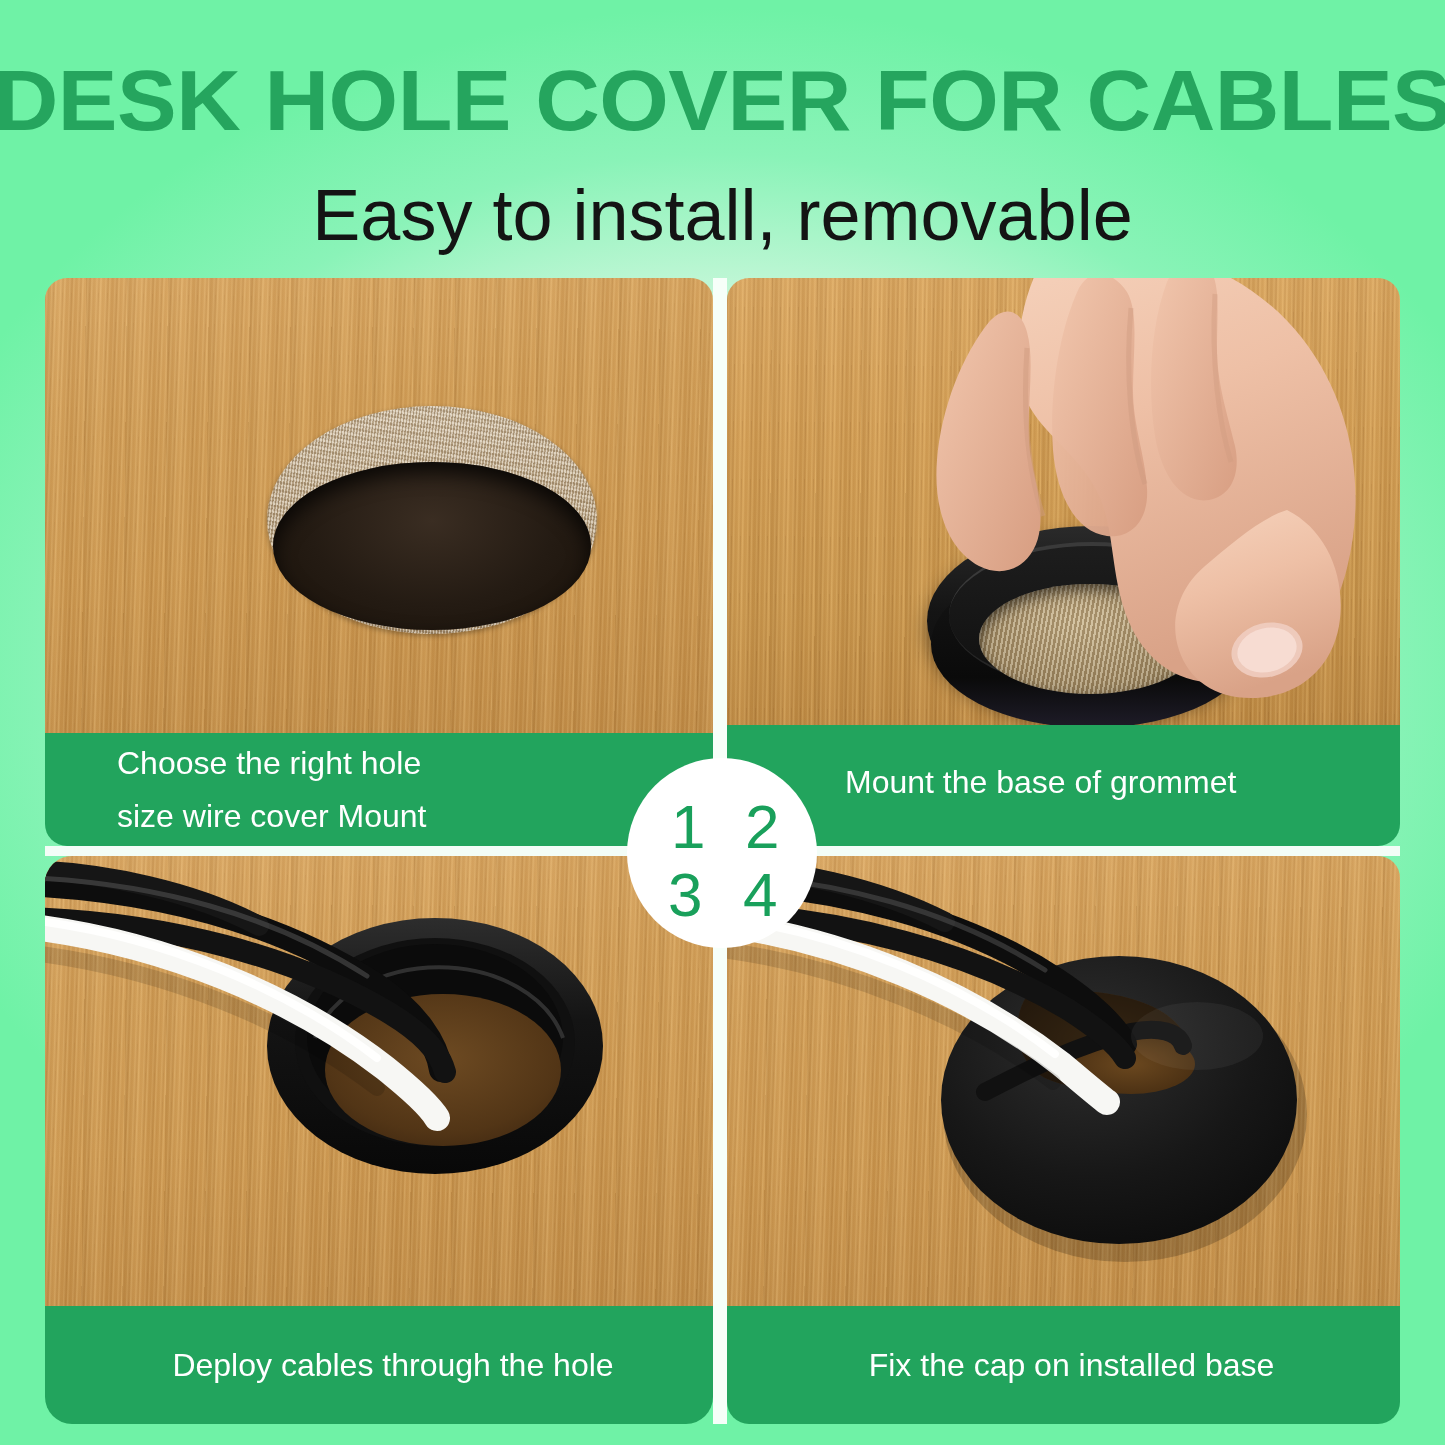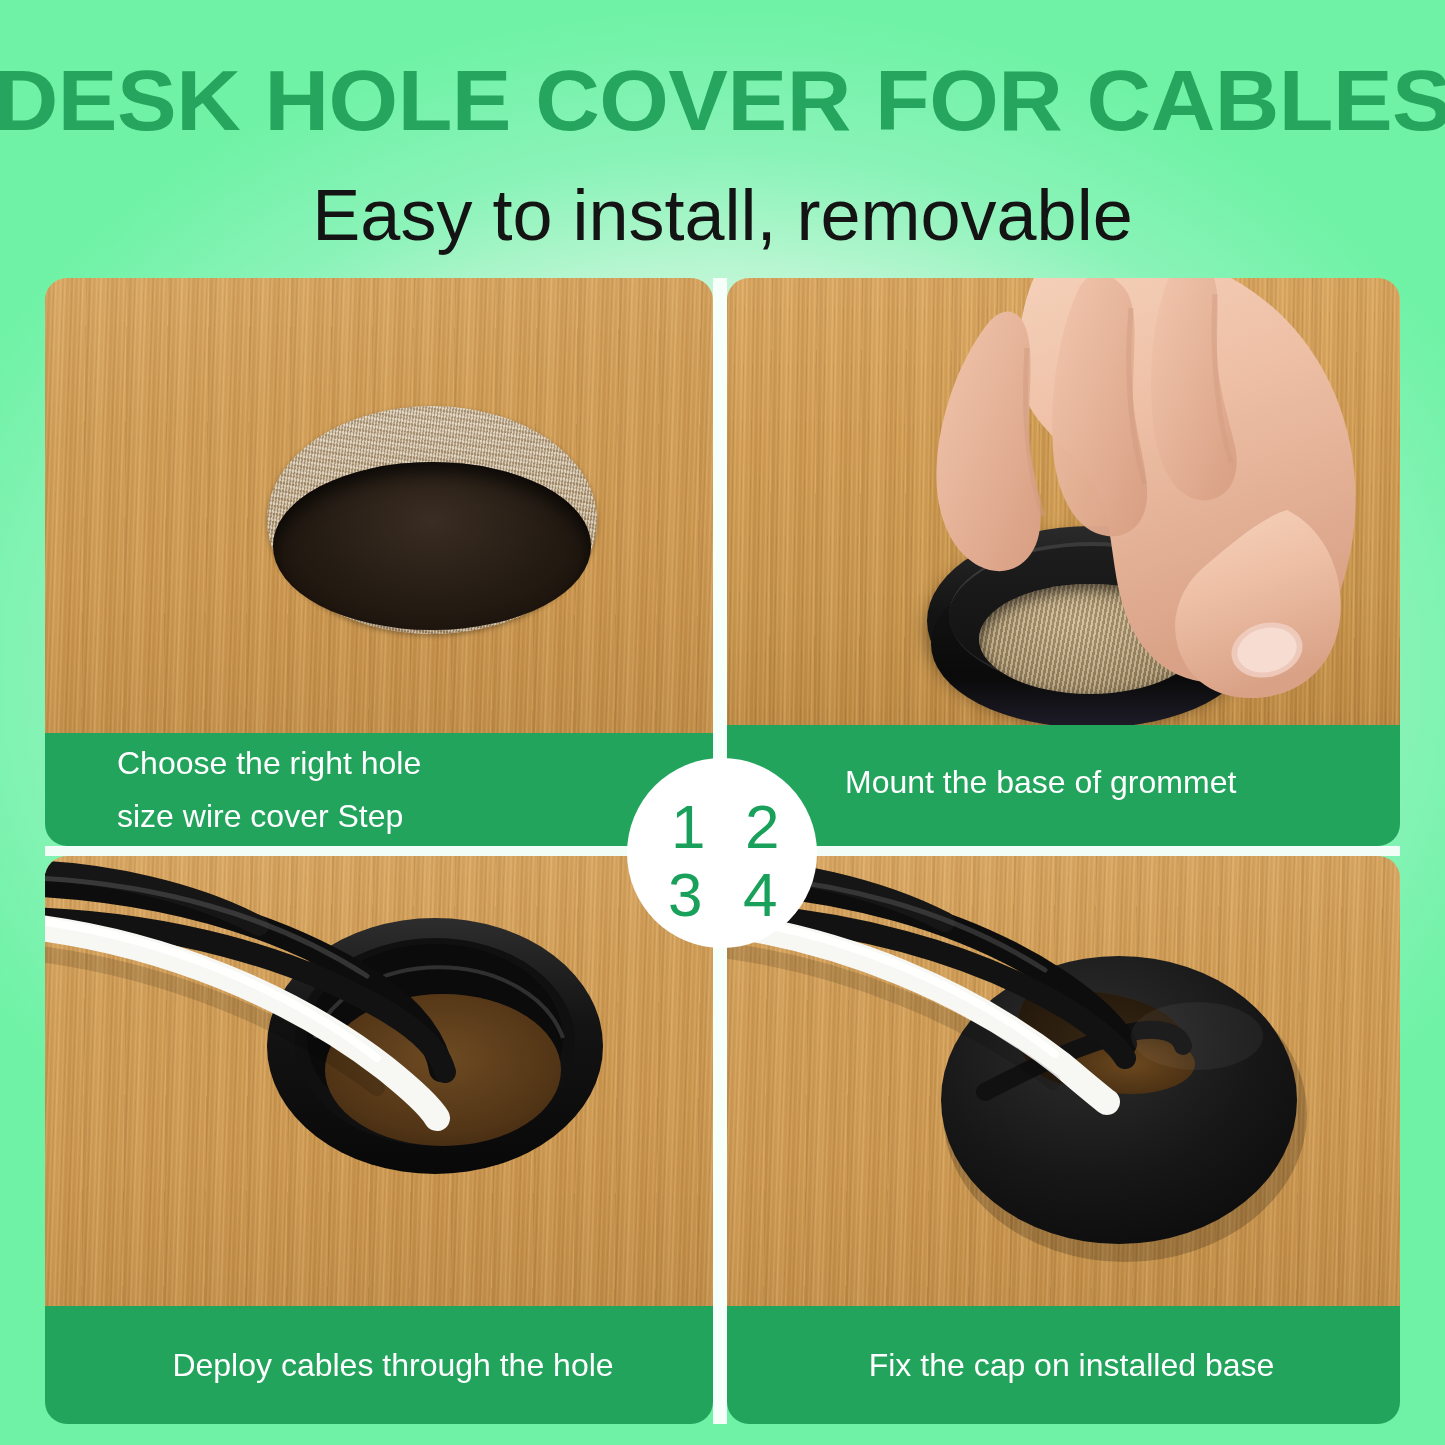--- a/index.html
+++ b/index.html
@@ -41,21 +41,21 @@
   }
 
   
   .panel{
     position:absolute;
     overflow:hidden;
     border-radius:22px;
   }
   .p1{left:45px; top:270px;  width:668px; height:568px;}
   .p2{left:727px;top:270px;  width:673px; height:568px;}
-  .p3{left:45px; top:848px;  width:668px; height:568px;}
+  .p3{left:45px; top:848px;  width:668px; height:568px;border-radius:27px;}
   .p4{left:727px;top:848px;  width:673px; height:568px;}
 
   
   .photo{position:absolute;left:0;top:0;right:0;overflow:hidden;}
   .p1 .photo,.p2 .photo{height:455px;}
   .p3 .photo,.p4 .photo{height:450px;}
 
   
   .wood{
     position:absolute;inset:0;
@@ -218,21 +218,21 @@
     <div class="photo">
       <div class="wood"></div>
       <div class="hole1">
         <div class="rim"></div>
         <div class="dark"></div>
       </div>
     </div>
     <div class="caption">
       <div>
         <span class="cap-text cap-2line">Choose the right hole</span>
-        <span class="cap-text cap-2line">size wire cover Step</span>
+        <span class="cap-text cap-2line">size wire cover Mount</span>
       </div>
     </div>
   </div>
 
   <div class="panel p2">
     <div class="photo">
       <div class="wood dark"></div>
       <div class="p2art">
         <div class="grommet-base">
           <div class="outer"></div>

